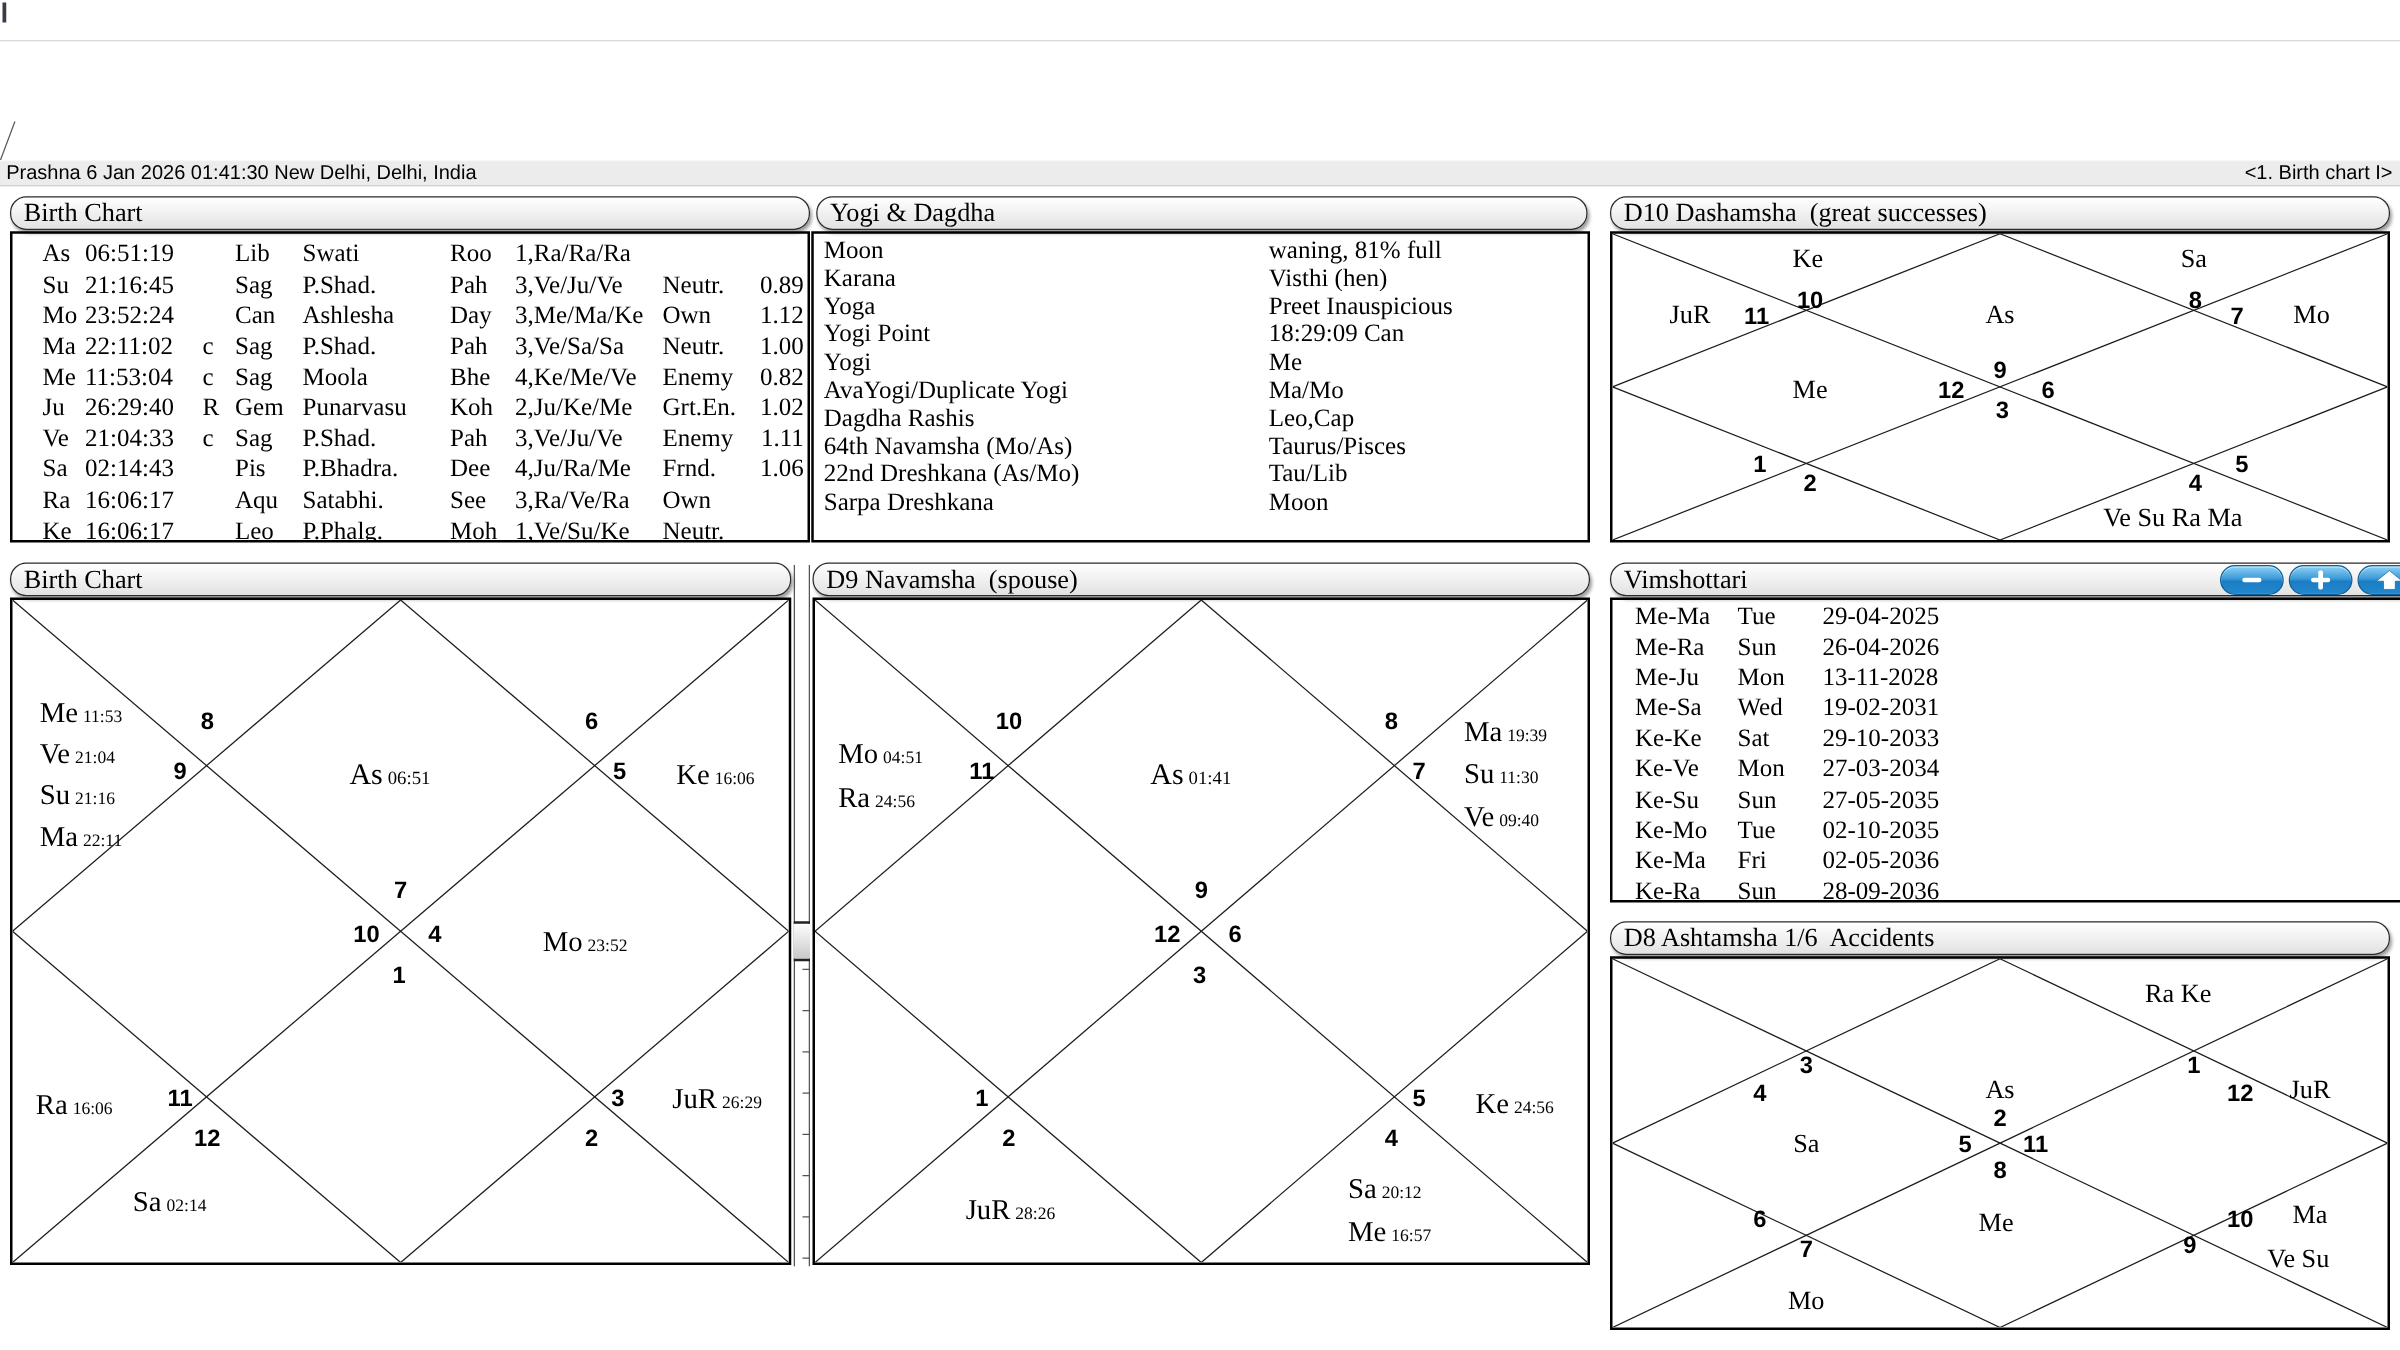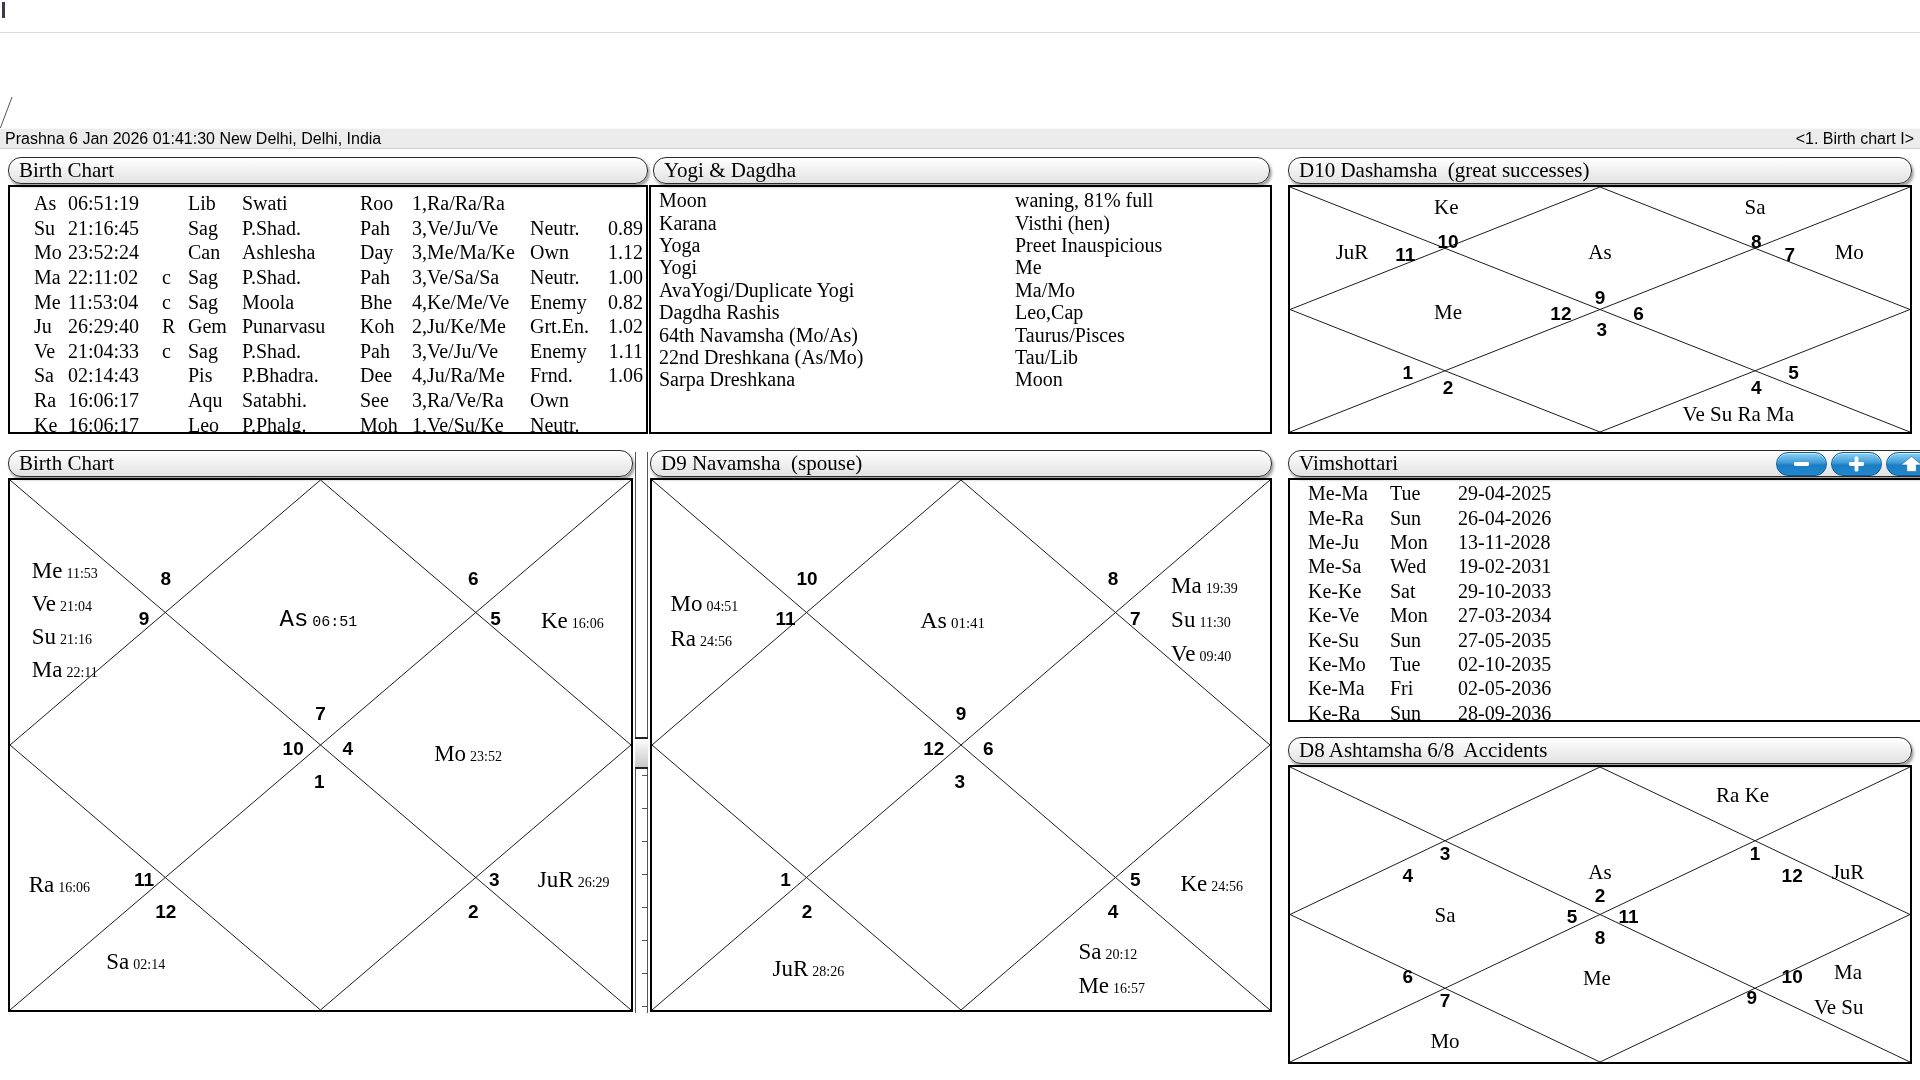--- a/index.html
+++ b/index.html
@@ -200,20 +200,24 @@
           <span>Moon</span>
           <span>waning, 81% full</span>
         </div>
         <div class="yrow">
           <span>Karana</span>
           <span>Visthi (hen)</span>
         </div>
         <div class="yrow">
           <span>Yoga</span>
           <span>Preet Inauspicious</span>
+        </div>
+        <div class="yrow">
+          <span>Yogi Point</span>
+          <span>18:29:09 Can</span>
         </div>
         <div class="yrow">
           <span>Yogi</span>
           <span>Me</span>
         </div>
         <div class="yrow">
           <span>AvaYogi/Duplicate Yogi</span>
           <span>Ma/Mo</span>
         </div>
         <div class="yrow">
@@ -282,21 +286,21 @@
           <line x1="100" y1="50" x2="50" y2="100" stroke="#1c1c1c" stroke-width="1" vector-effect="non-scaling-stroke"></line>
           <line x1="50" y1="100" x2="0" y2="50" stroke="#1c1c1c" stroke-width="1" vector-effect="non-scaling-stroke"></line>
           <line x1="0" y1="50" x2="50" y2="0" stroke="#1c1c1c" stroke-width="1" vector-effect="non-scaling-stroke"></line>
         </svg>
         <span class="ci k-p" style="left: 3.5%; top: 17%;">Me<span class="deg">11:53</span></span>
         <span class="ci k-p" style="left: 3.5%; top: 23.2%;">Ve<span class="deg">21:04</span></span>
         <span class="ci k-p" style="left: 3.5%; top: 29.4%;">Su<span class="deg">21:16</span></span>
         <span class="ci k-p" style="left: 3.5%; top: 35.6%;">Ma<span class="deg">22:11</span></span>
         <span class="ci k-n" style="left: 25.1%; top: 18.5%;">8</span>
         <span class="ci k-n" style="left: 21.6%; top: 26%;">9</span>
-        <span class="ci k-a" style="left: 43.4%; top: 26.5%; font-family: Liberation Mono, monospace;">As<span class="deg">06:51</span></span>
+        <span class="ci k-a" style="left: 43.4%; top: 26.5%;">As<span class="deg">06:51</span></span>
         <span class="ci k-n" style="left: 74.6%; top: 18.5%;">6</span>
         <span class="ci k-n" style="left: 78.2%; top: 26%;">5</span>
         <span class="ci k-p" style="left: 85.5%; top: 26.5%;">Ke<span class="deg">16:06</span></span>
         <span class="ci k-n" style="left: 50%; top: 44%;">7</span>
         <span class="ci k-n" style="left: 45.6%; top: 50.6%;">10</span>
         <span class="ci k-n" style="left: 54.4%; top: 50.6%;">4</span>
         <span class="ci k-n" style="left: 49.8%; top: 56.8%;">1</span>
         <span class="ci k-p" style="left: 68.3%; top: 51.5%;">Mo<span class="deg">23:52</span></span>
         <span class="ci k-p" style="left: 3%; top: 76.2%;">Ra<span class="deg">16:06</span></span>
         <span class="ci k-n" style="left: 21.6%; top: 75.2%;">11</span>
@@ -436,21 +440,21 @@
         <div class="vrow">
           <span>Ke-Ra</span>
           <span>Sun</span>
           <span>28-09-2036</span>
         </div>
       </div>
   </div>
 
   <div class="panel" style="left:1288px;top:737px;width:624px;">
     <div class="hdr">
-      <span class="ttl">D8 Ashtamsha 6/8  Accidents</span>
+      <span class="ttl">D8 Ashtamsha 1/6  Accidents</span>
     </div>
     <div class="bod" style="height:299px;" id="d8-body">
         <svg class="chart-lines" viewBox="0 0 100 100" preserveAspectRatio="none">
           <line x1="0" y1="0" x2="100" y2="100" stroke="#1c1c1c" stroke-width="1" vector-effect="non-scaling-stroke"></line>
           <line x1="100" y1="0" x2="0" y2="100" stroke="#1c1c1c" stroke-width="1" vector-effect="non-scaling-stroke"></line>
           <line x1="50" y1="0" x2="100" y2="50" stroke="#1c1c1c" stroke-width="1" vector-effect="non-scaling-stroke"></line>
           <line x1="100" y1="50" x2="50" y2="100" stroke="#1c1c1c" stroke-width="1" vector-effect="non-scaling-stroke"></line>
           <line x1="50" y1="100" x2="0" y2="50" stroke="#1c1c1c" stroke-width="1" vector-effect="non-scaling-stroke"></line>
           <line x1="0" y1="50" x2="50" y2="0" stroke="#1c1c1c" stroke-width="1" vector-effect="non-scaling-stroke"></line>
         </svg>

